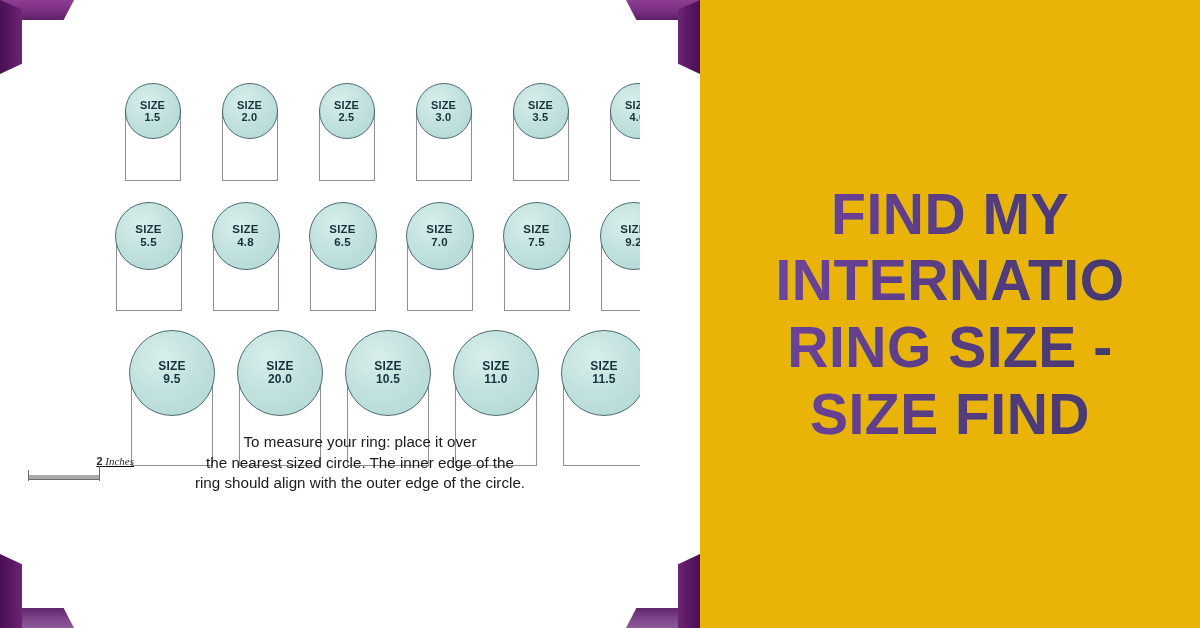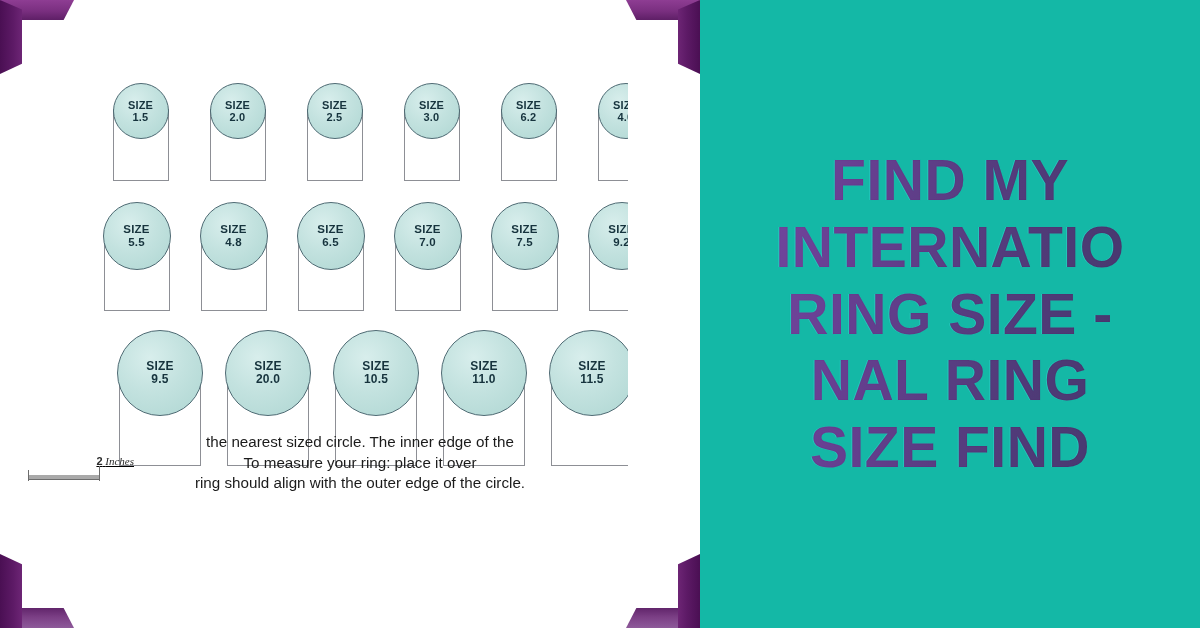--- a/index.html
+++ b/index.html
@@ -9,21 +9,21 @@
   #page { position:relative; width:1200px; height:628px; background:#fff; }
 
   
   #chart-panel {
     position:absolute; left:0; top:0; width:700px; height:628px;
     background:#fff;
   }
 
   
   #chart-clip {
-    position:absolute; left:58px; top:40px;
+    position:absolute; left:70px; top:40px;
     width:570px; height:550px;
     overflow:hidden;
   }
   #chart-inner { position:absolute; left:0; top:0; width:720px; height:550px; }
 
   
   .corner { position:absolute; width:74px; height:74px; }
   .corner .arm-h, .corner .arm-v { position:absolute; }
 
   
@@ -152,21 +152,21 @@
     position:absolute; left:0; top:0; width:1px; height:11px; background:#6d6d6d;
   }
   #scale-rule .tick-r {
     position:absolute; left:71px; top:-4px; width:1px; height:15px; background:#6d6d6d;
   }
 
   
   #title-panel {
     position:absolute; left:700px; top:0; width:500px; height:628px;
     display:flex; align-items:center; justify-content:center;
-    background:#14b8a6;
+    background:#eab308;
   }
   #title-text {
     width:420px;
     text-align:center;
     font-size:57px;
     font-weight:bold;
     line-height:1.17;
     letter-spacing:0.5px;
     background-image:linear-gradient(96deg,#7c1e8c 0%,#6a1478 28%,#53105f 58%,#3c0a47 100%);
     -webkit-background-clip:text;
@@ -243,21 +243,21 @@
                   <span class="size-num">3.0</span>
                 </div>
               </div>
               <div class="size-mm">14.0mm</div>
             </div>
             <div class="size-cell" style="width: 97px;">
               <div class="size-figure" style="width: 97px; height: 90px;">
                 <div class="size-box" style="width: 56px; height: 72px; top: 43.76px;"></div>
                 <div class="size-circle" style="width: 56px; height: 56px; top: 18px; font-size: 11px;">
                   <span class="size-word">SIZE</span>
-                  <span class="size-num">6.2</span>
+                  <span class="size-num">3.5</span>
                 </div>
               </div>
               <div class="size-mm">14.5mm</div>
             </div>
             <div class="size-cell" style="width: 97px;">
               <div class="size-figure" style="width: 97px; height: 90px;">
                 <div class="size-box" style="width: 56px; height: 72px; top: 43.76px;"></div>
                 <div class="size-circle" style="width: 56px; height: 56px; top: 18px; font-size: 11px;">
                   <span class="size-word">SIZE</span>
                   <span class="size-num">4.0</span>
@@ -389,30 +389,29 @@
         <span class="unit">Inches</span>
       </div>
       <div id="scale-rule">
         <div class="bar"></div>
         <div class="tick-l"></div>
         <div class="tick-r"></div>
       </div>
     </div>
 
     <div id="instructions">
+        <span class="iline">To measure your ring: place it over</span>
         <span class="iline">the nearest sized circle. The inner edge of the</span>
-        <span class="iline">To measure your ring: place it over</span>
         <span class="iline">ring should align with the outer edge of the circle.</span>
       </div>
 
   </div>
 
   <div id="title-panel">
     <h1 id="title-text">
         <span class="tline">FIND MY</span>
         <span class="tline">INTERNATIO</span>
         <span class="tline">RING SIZE -</span>
-        <span class="tline">NAL RING</span>
         <span class="tline">SIZE FIND</span>
       </h1>
   </div>
 
 </div>
 
 </body></html>

